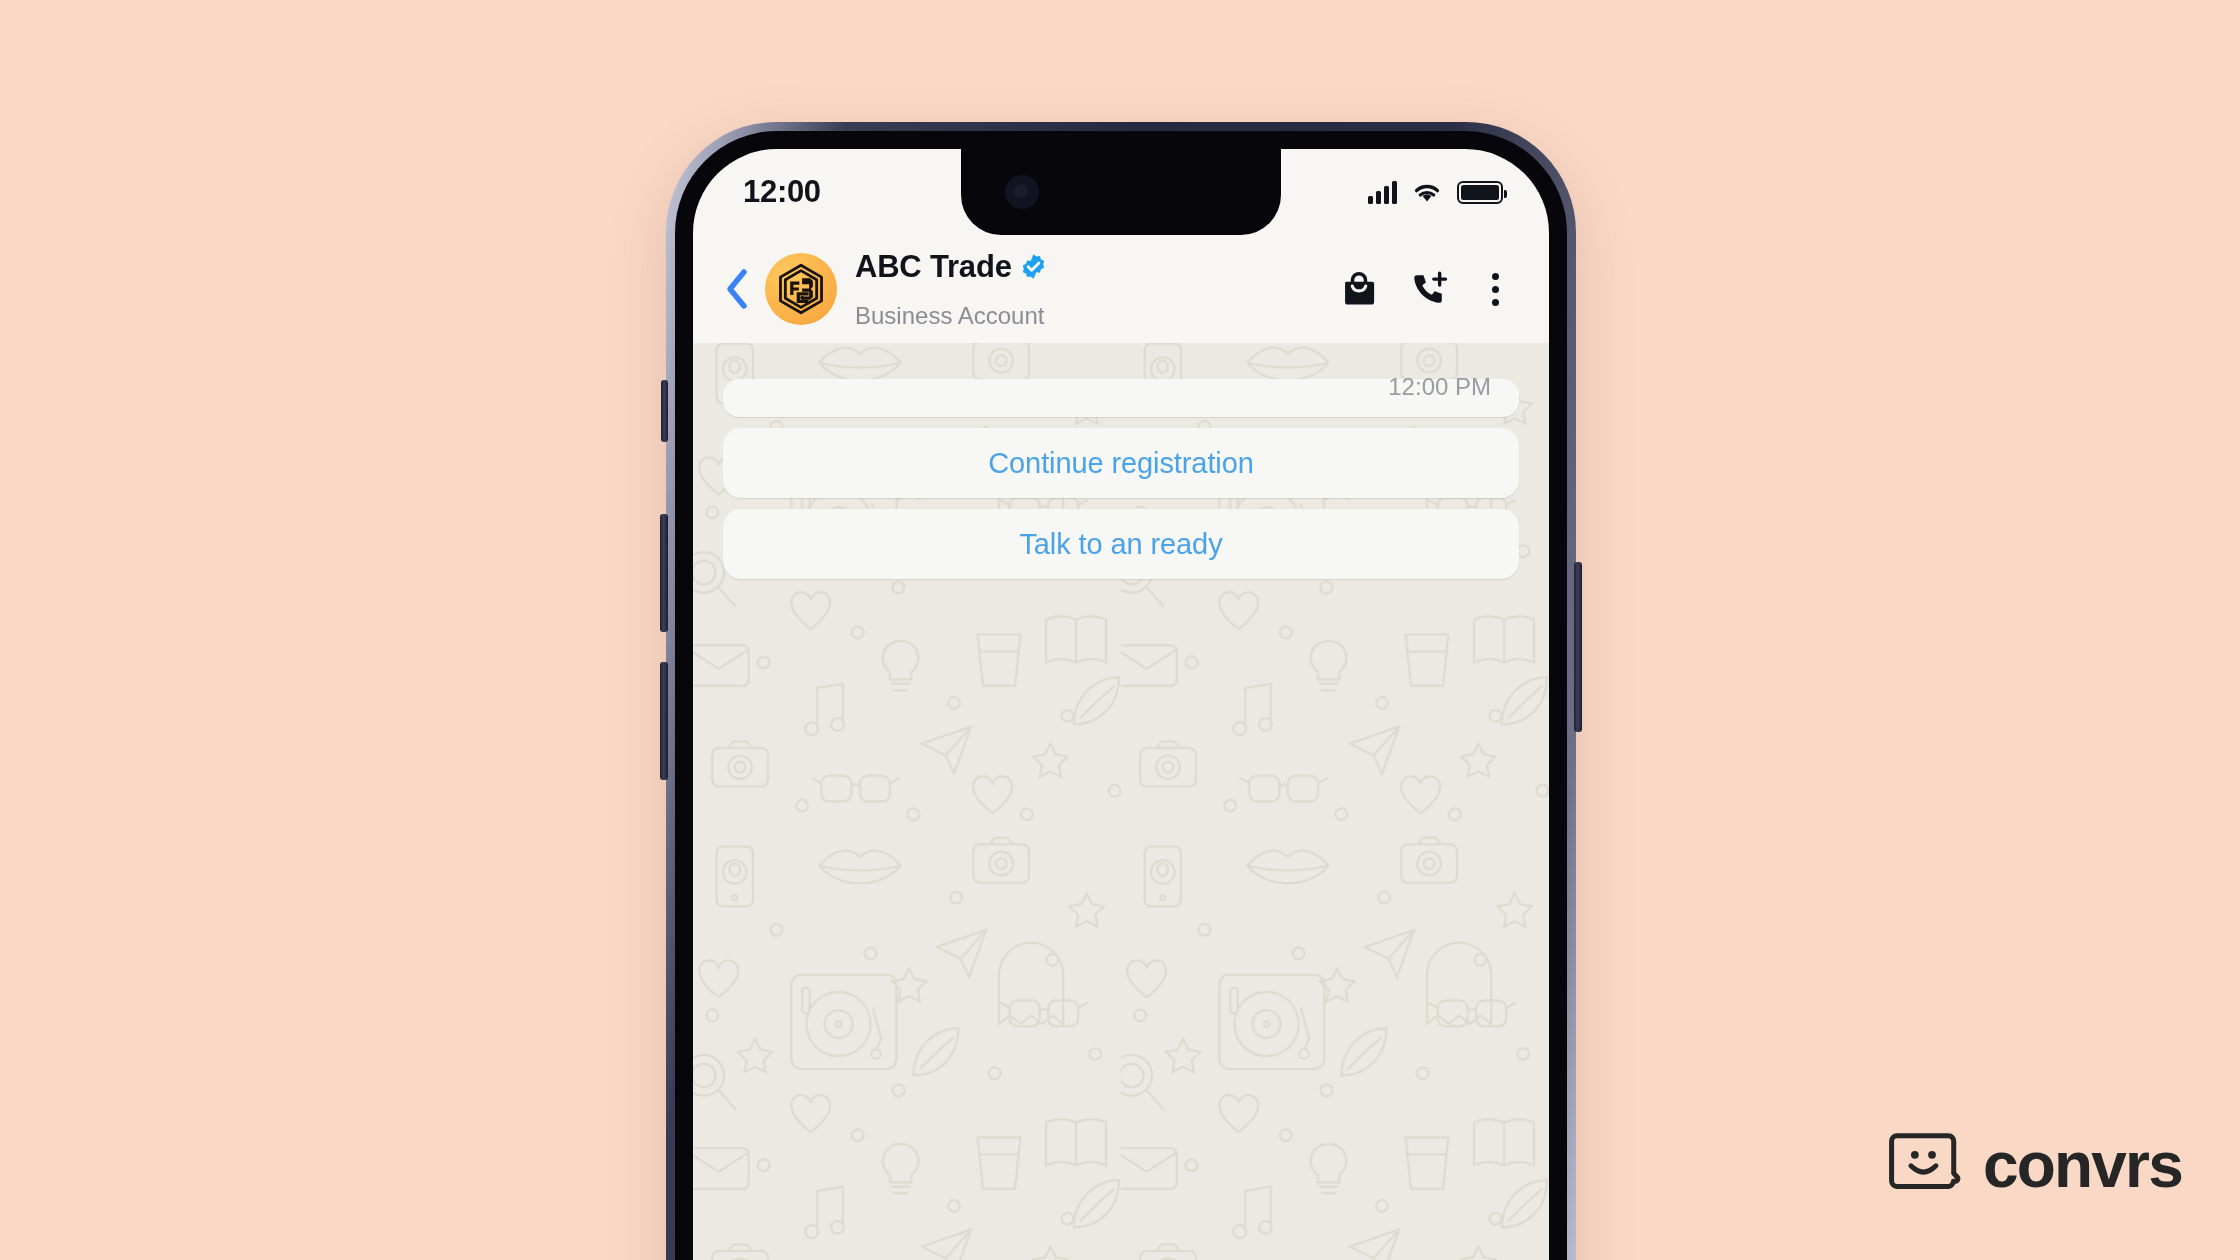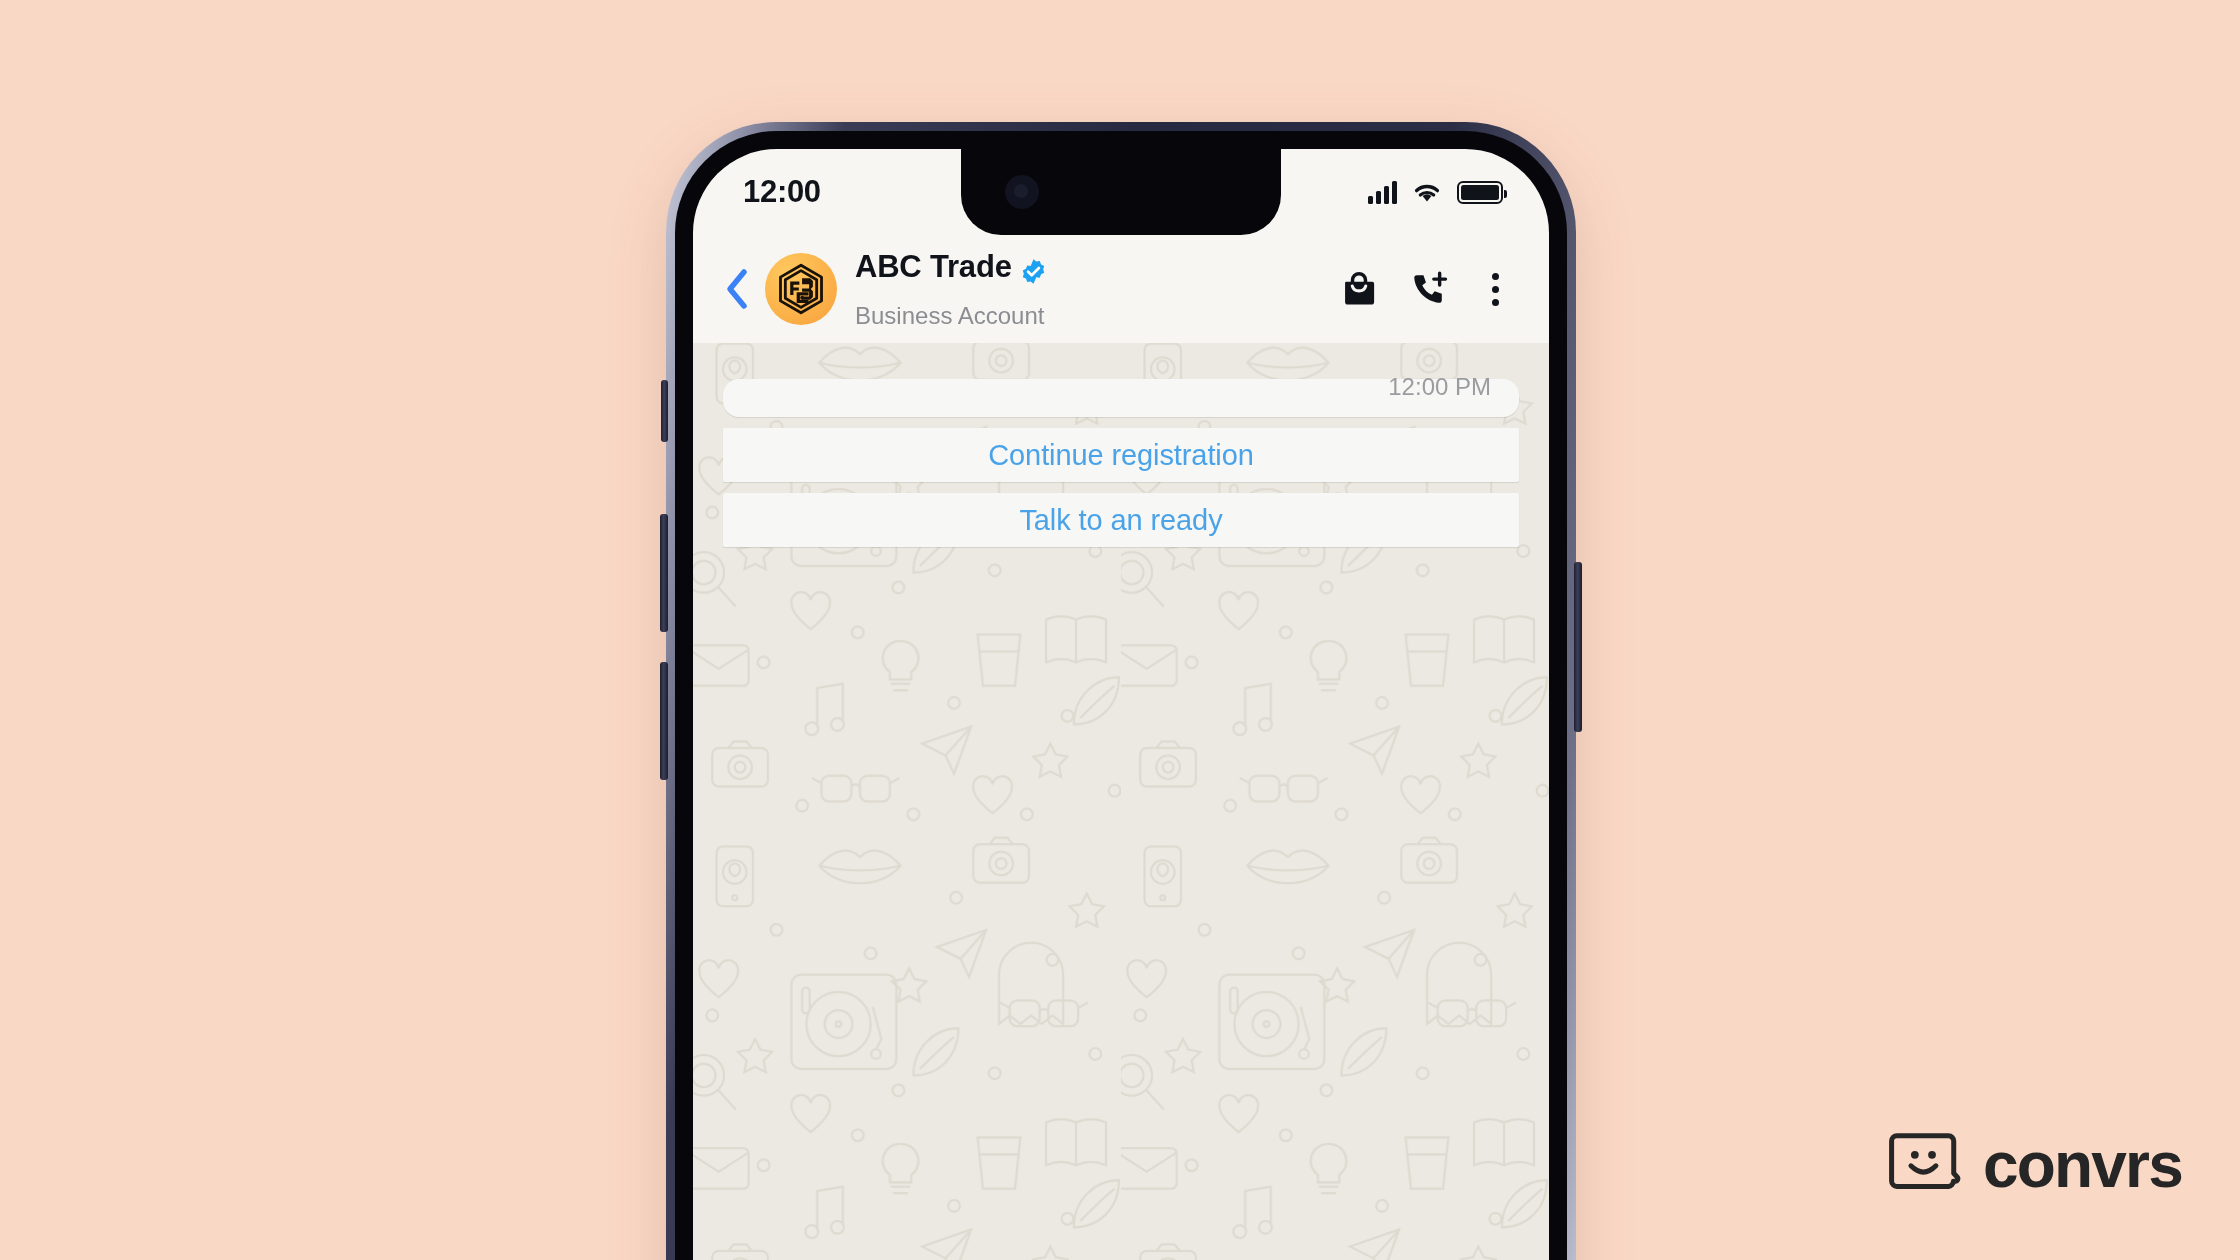--- a/index.html
+++ b/index.html
@@ -162,21 +162,21 @@
     overflow:hidden;
   }
 
   .header-text {
     margin-left: 18px;
     flex: 1 1 auto;
     min-width: 0;
   }
   .header-title-row {
     display: flex;
-    align-items: flex-end;
+    align-items: center;
     gap: 8px;
   }
   .header-title {
     font-size: 31px;
     font-weight: 700;
     color: #11131a;
     letter-spacing: -0.2px;
     white-space: nowrap;
   }
   .verified { flex: 0 0 auto; display:flex; }
@@ -235,22 +235,22 @@
     color: #9b9ca0;
     margin-top: -28px;
     padding-right: 2px;
   }
 
   .reply-btn {
     position: relative;
     z-index: 2;
     margin-top: 11px;
     background: #f7f7f5;
-    border-radius: 2px;
-    height: 54px;
+    border-radius: 18px;
+    height: 70px;
     display: flex;
     align-items: center;
     justify-content: center;
     box-shadow: 0 1px 1px rgba(0,0,0,0.10);
     cursor: pointer;
   }
   .reply-btn span {
     font-size: 29px;
     color: #4aa3e8;
     letter-spacing: -0.1px;

